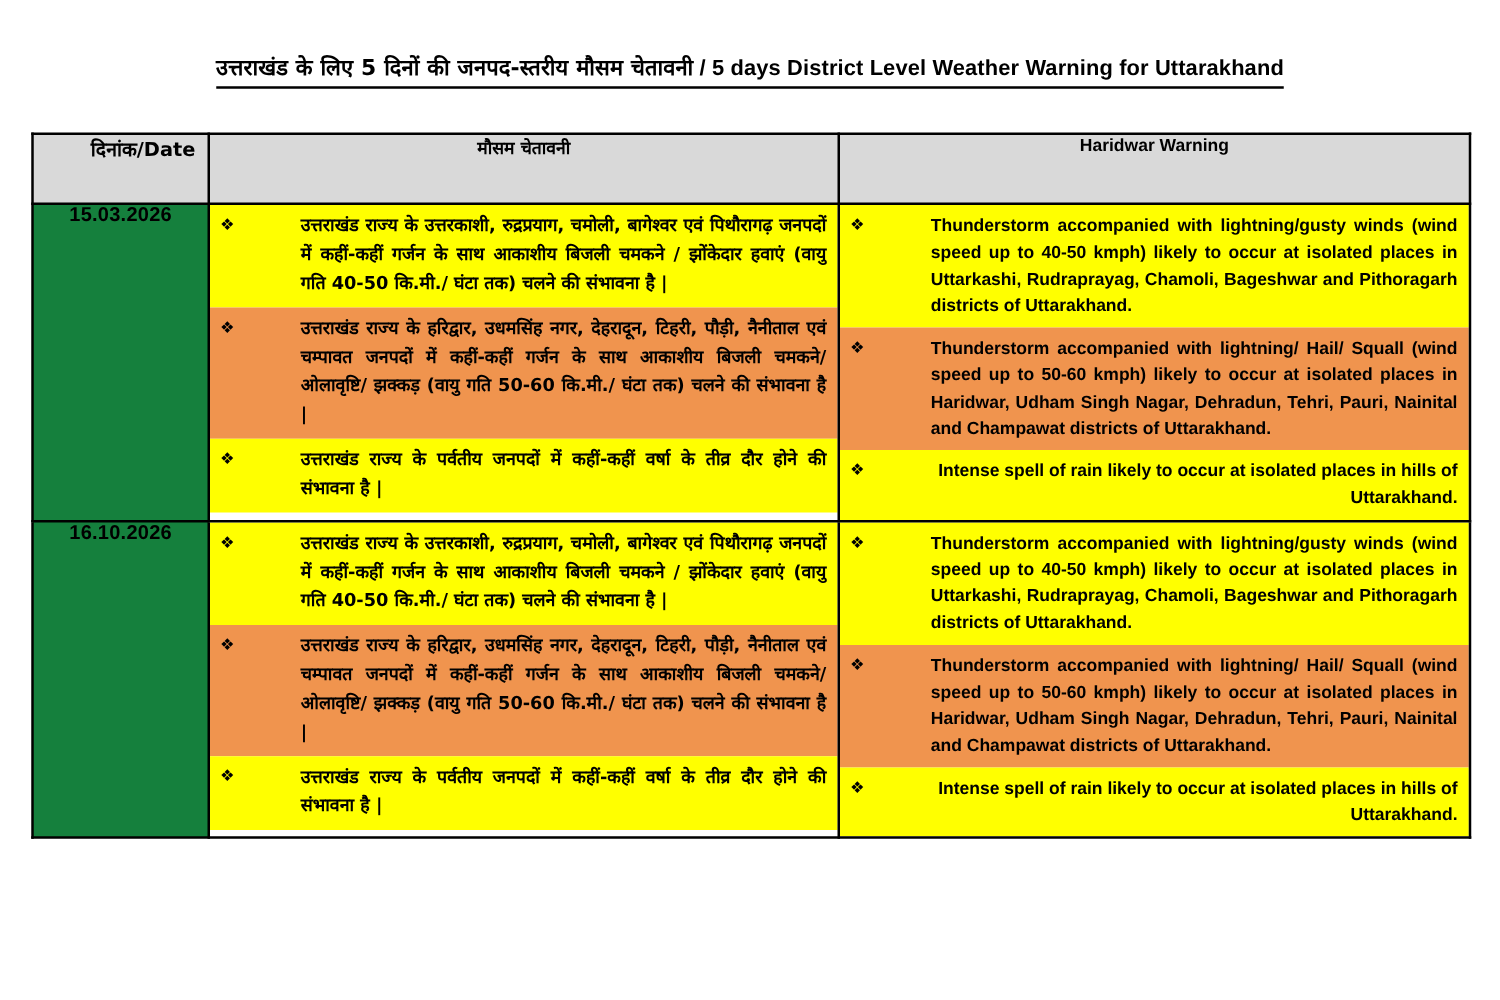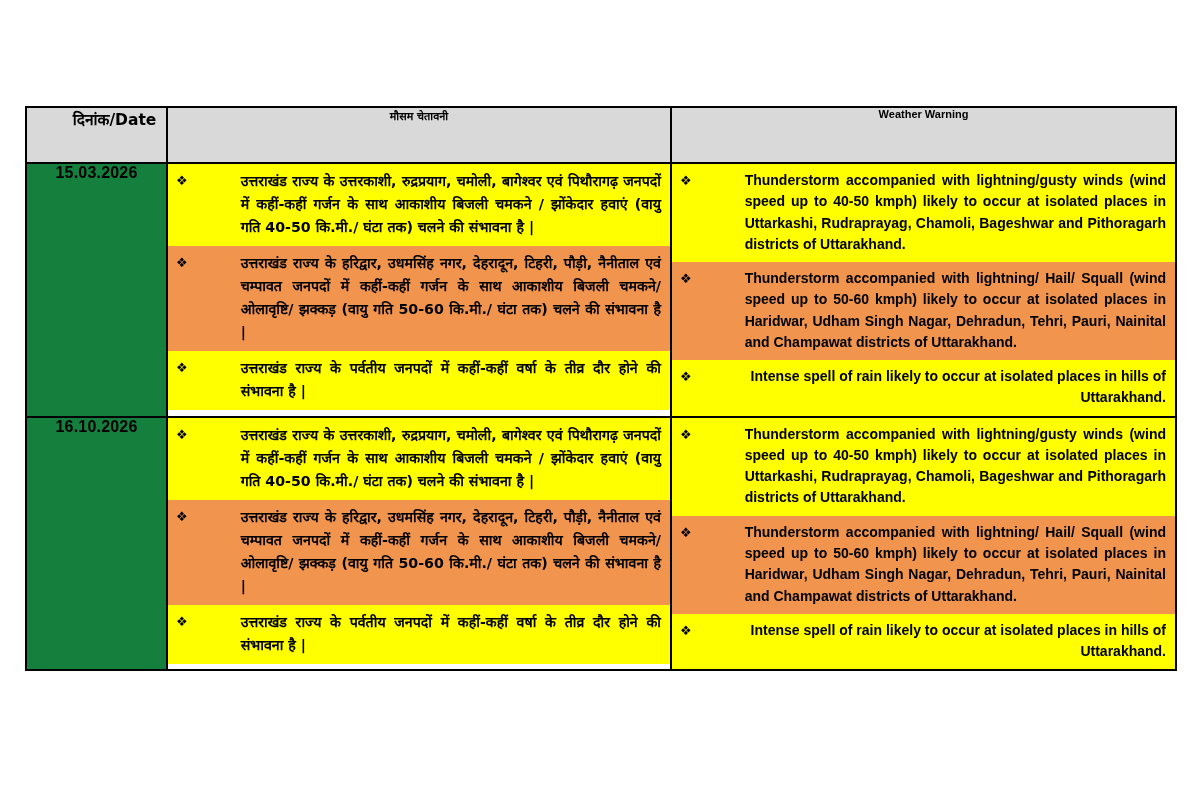--- a/index.html
+++ b/index.html
@@ -62,21 +62,21 @@
     vertical-align: top;
     padding: 0;
   }
 
   
   thead th {
     background: #d9d9d9;
     text-align: center;
     vertical-align: middle;
     height: 54px;
-    font-size: 11px;
+    font-size: 14px;
     font-weight: bold;
   }
   thead th.h-date { font-size: 15.5px; padding-left: 36px; }
   thead th .hi { font-family: "DejaVu Sans", sans-serif; font-weight: bold; }
 
   
   td.date-cell {
     text-align: center;
     vertical-align: middle;
     font-size: 16px;
@@ -129,33 +129,36 @@
     line-height: 1.52;
     font-weight: bold;
   }
   .en-body.last { text-align: right; }
 </style>
 </head>
 <body>
 
 <div class="page">
 
+  <div class="title-wrap">
+    <div class="title"><span class="hi">उत्तराखंड के लिए 5 दिनों की जनपद-स्तरीय मौसम चेतावनी</span><span> / </span><span>5 days District Level Weather Warning for Uttarakhand</span></div>
+  </div>
 
   <div class="table-wrap">
     <table class="warn">
       <colgroup>
         <col class="c-date">
         <col class="c-hi">
         <col class="c-en">
       </colgroup>
       <thead>
         <tr>
           <th class="h-date"><span class="hi">दिनांक/Date</span></th>
           <th><span class="hi">मौसम चेतावनी</span></th>
-          <th><span>Weather Warning</span></th>
+          <th><span>Haridwar Warning</span></th>
         </tr>
       </thead>
       <tbody id="tbody">
           <tr>
             <td class="date-cell">15.03.2026</td>
             <td class="warn-cell">
               <div class="blk yellow">
                 <div class="bullet-row">
                   <span class="bullet">❖</span>
                   <span class="btext hi-body">उत्तराखंड राज्य के उत्तरकाशी, रुद्रप्रयाग, चमोली, बागेश्वर एवं पिथौरागढ़ जनपदों में कहीं-कहीं गर्जन के साथ आकाशीय बिजली चमकने / झोंकेदार हवाएं (वायु गति 40-50 कि.मी./ घंटा तक) चलने की संभावना है |</span>

